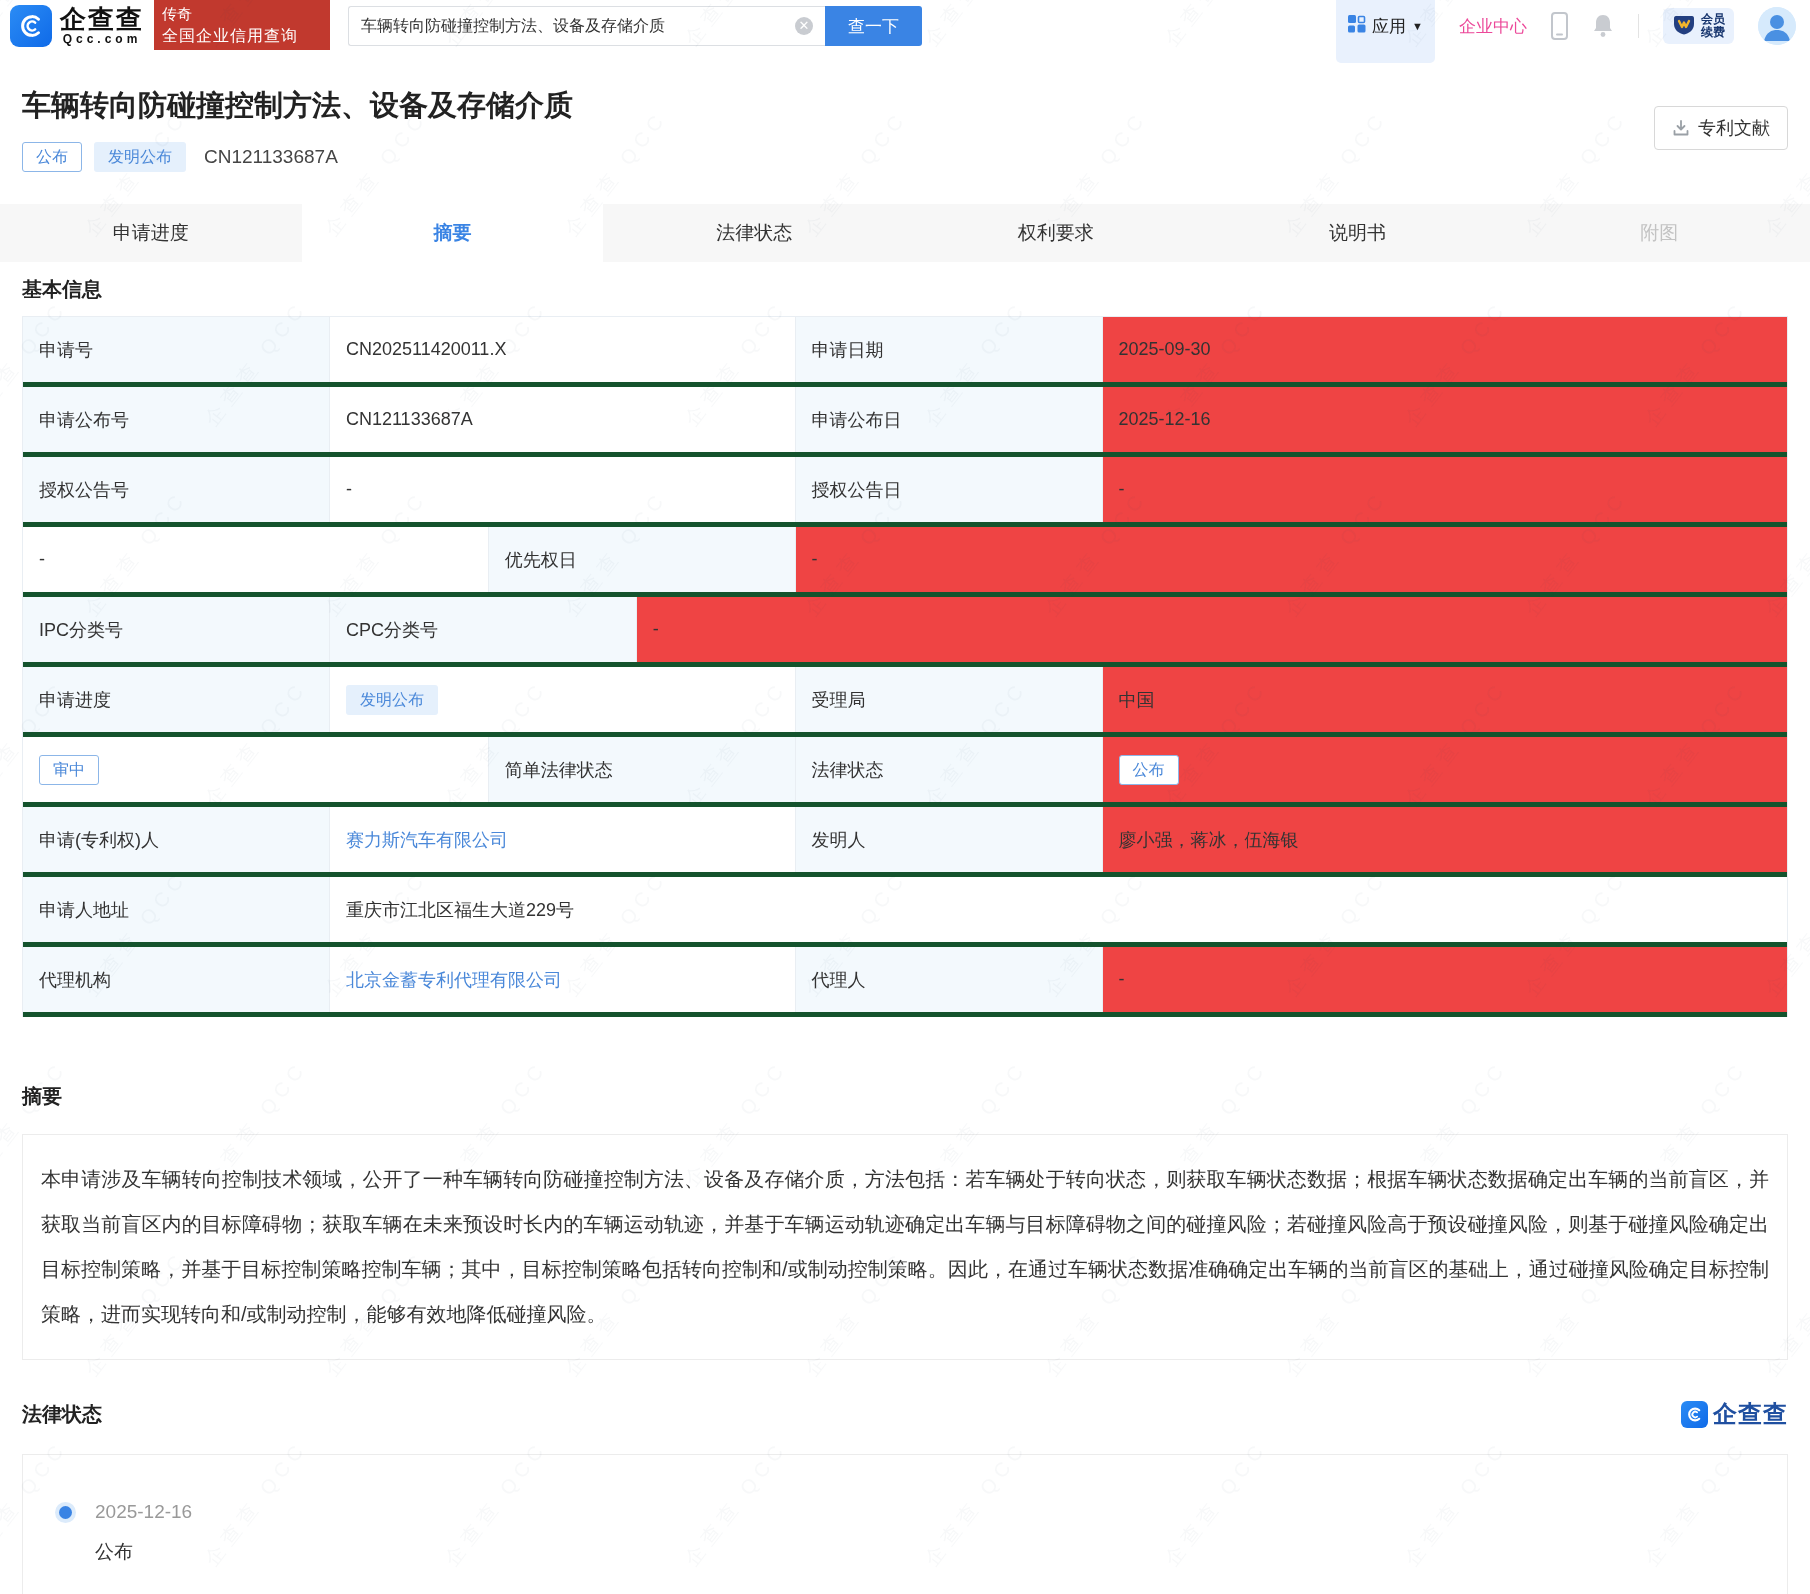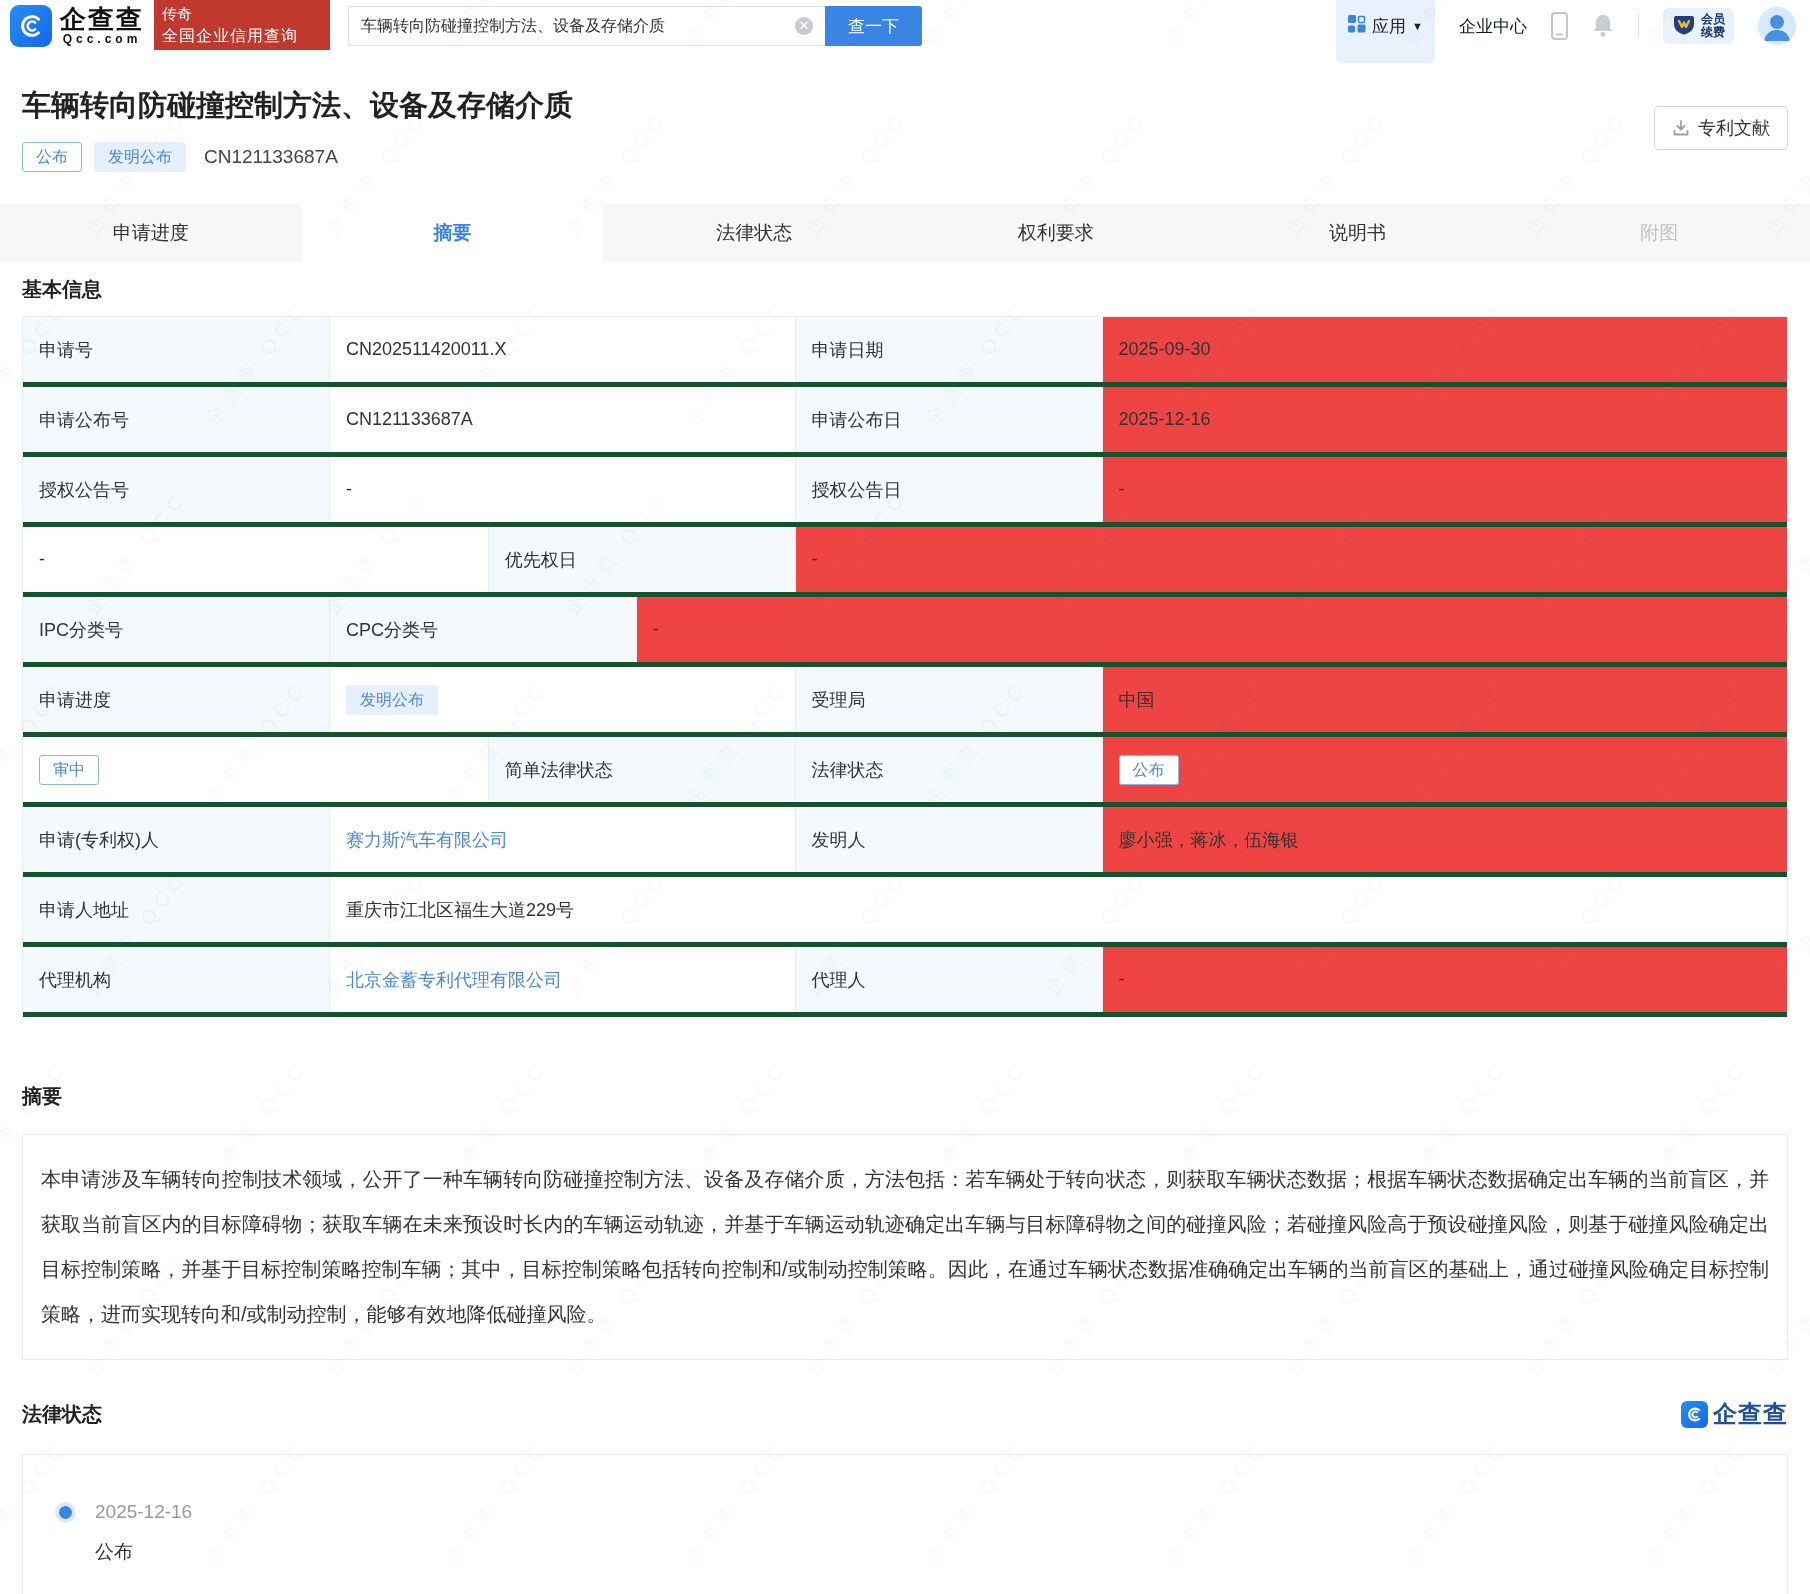--- a/index.html
+++ b/index.html
@@ -27,21 +27,21 @@
     font-family: inherit; background: transparent; }
   .clear-btn { width: 18px; height: 18px; border-radius: 50%; background: #c9ccd1; color: #fff;
     font-size: 13px; line-height: 17px; text-align: center; cursor: pointer; flex: 0 0 18px; }
   .search-btn { width: 97px; height: 40px; background: #3a84e4; color: #fff; font-size: 17px;
     border: none; border-radius: 0 3px 3px 0; cursor: pointer; font-family: inherit; }
 
   .header-right { margin-left: auto; display: flex; align-items: center; gap: 24px; }
   .app-chip { display: flex; align-items: center; gap: 6px; background: #e9f1fd; border-radius: 5px;
     padding: 25px 12px; cursor: pointer; font-size: 17px; color: #222; }
   .caret { font-size: 11px; color: #222; }
-  .nav-link { font-size: 17px; color: #0f172a; cursor: pointer; }
+  .nav-link { font-size: 17px; color: #ec4899; cursor: pointer; }
   .icon-btn { display: flex; align-items: center; cursor: pointer; }
   .v-divider { width: 1px; height: 24px; background: #e3e3e3; }
   .vip-chip { display: flex; align-items: center; gap: 5px; background: #e9f1fd; border-radius: 6px;
     padding: 4px 9px; cursor: pointer; }
   .vip-text { font-size: 12px; font-weight: bold; color: #17356e; line-height: 13px; }
   .avatar { width: 38px; height: 38px; border-radius: 50%; background: #d6eafc; overflow: hidden;
     cursor: pointer; flex: 0 0 38px; }
 
   
   .title-block { padding: 36px 22px 0 22px; position: relative; }

